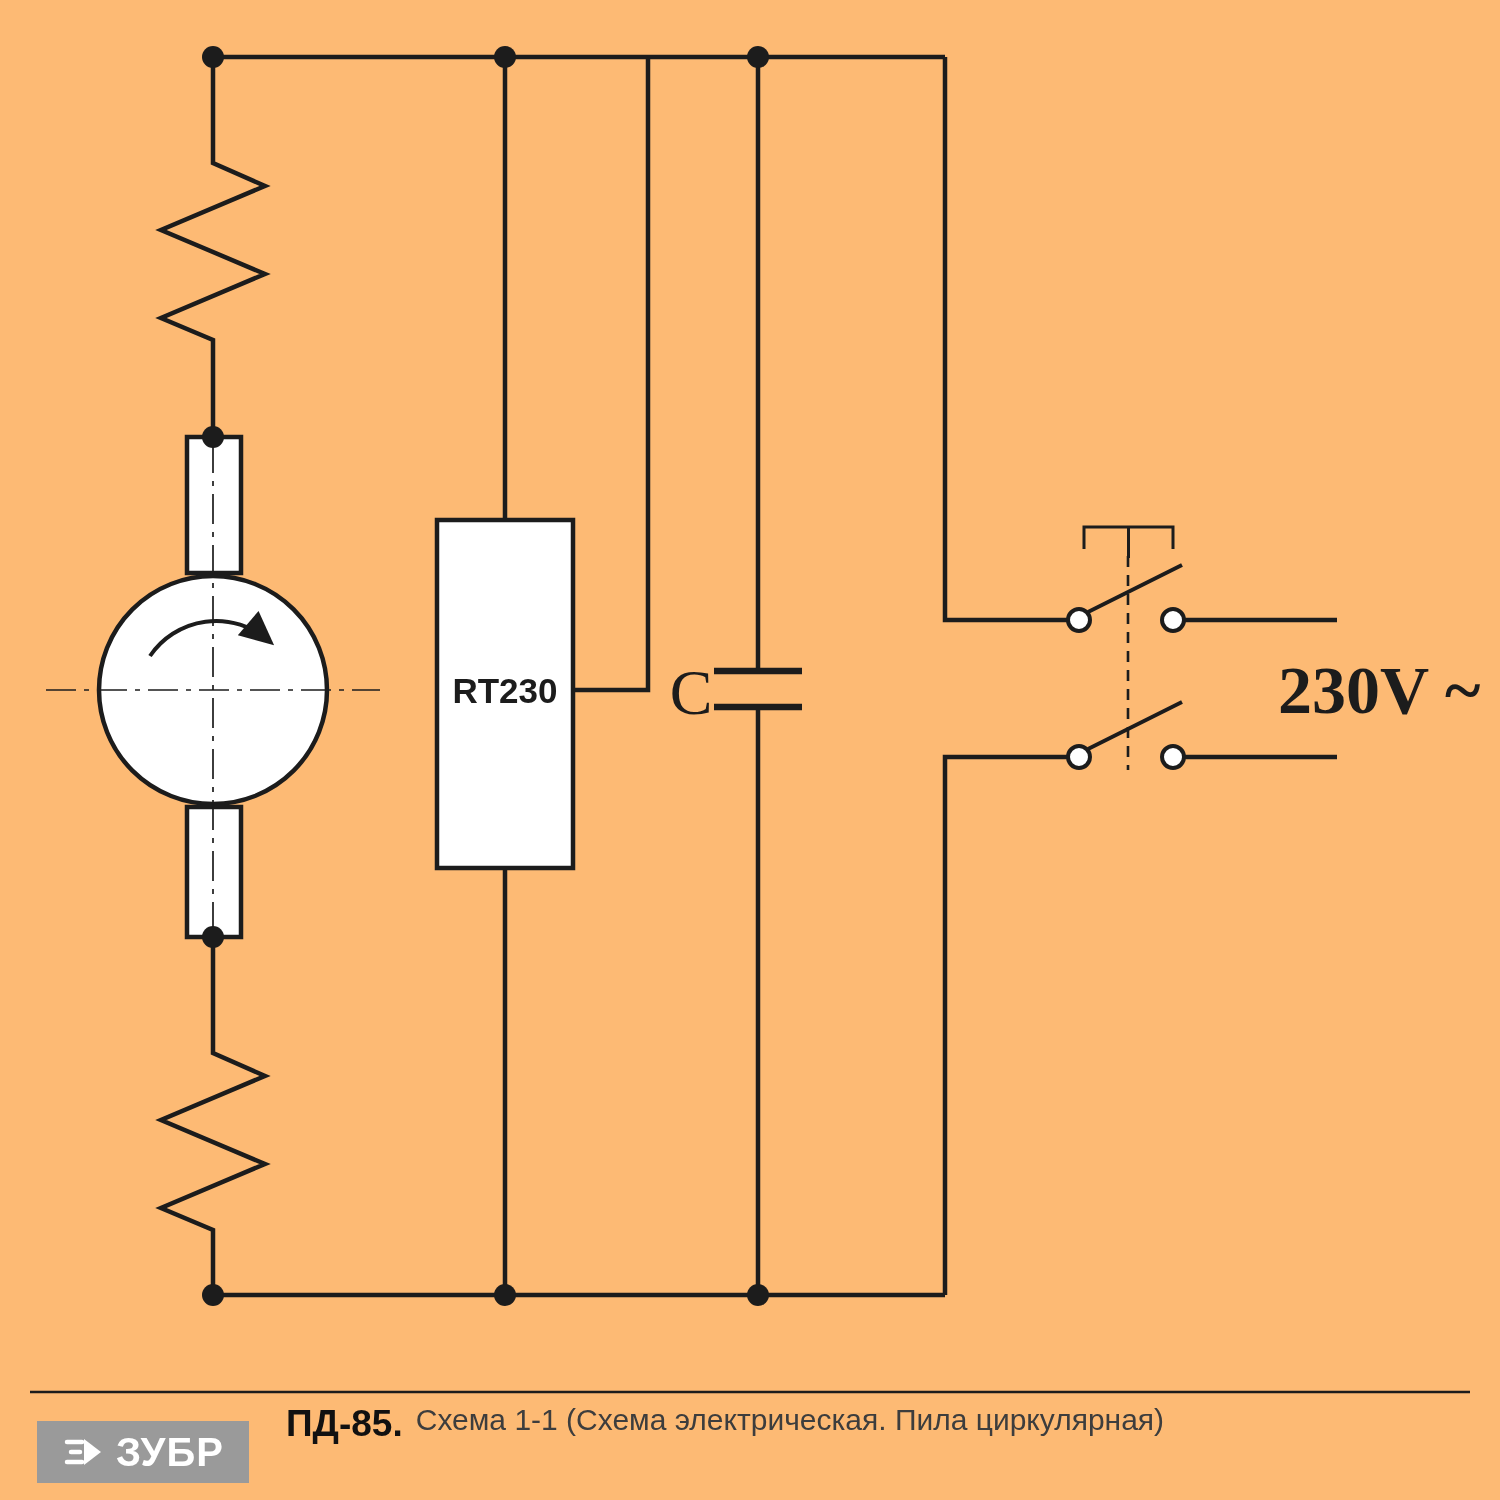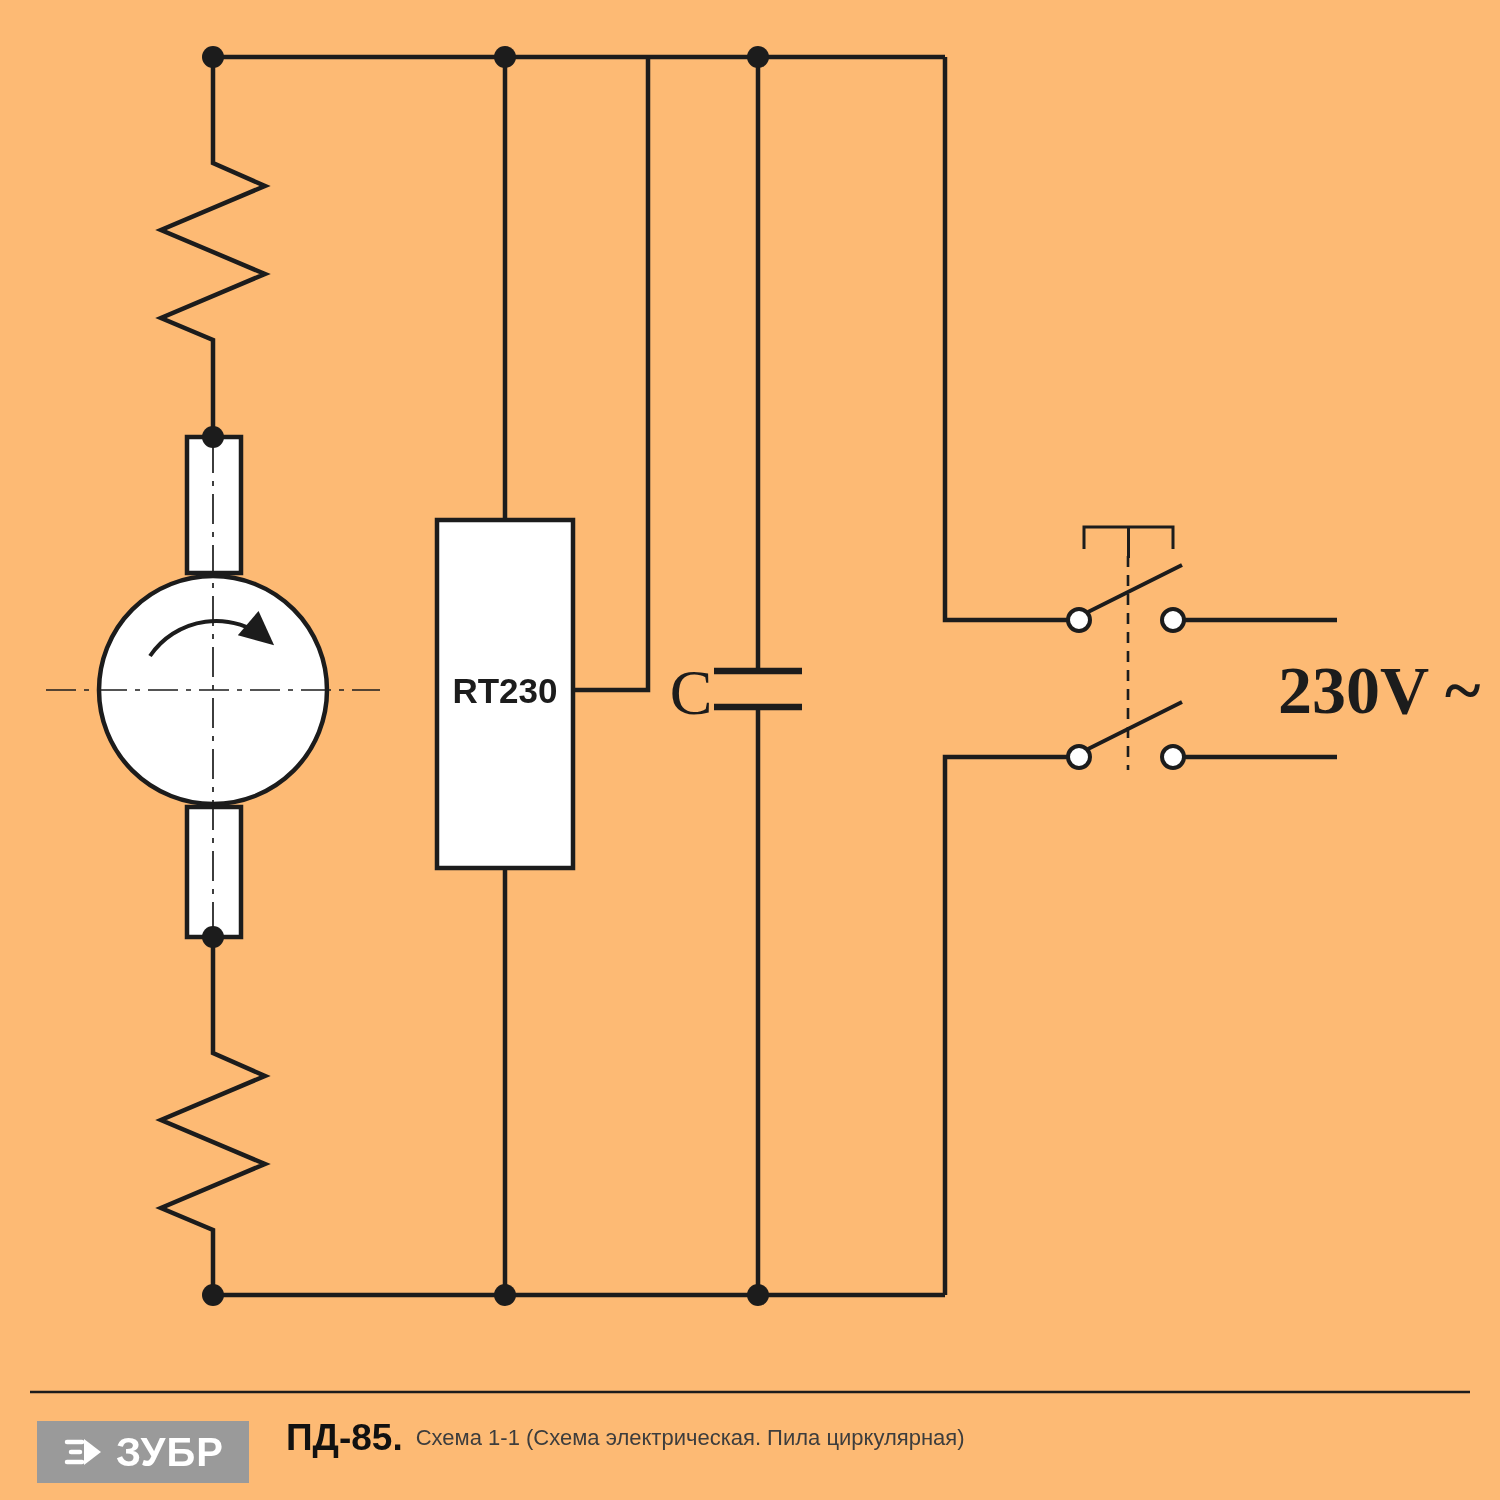--- a/index.html
+++ b/index.html
@@ -43,31 +43,30 @@
     font-size: 40px;
     letter-spacing: 1px;
     line-height: 1;
   }
   .footer-caption {
     position: absolute;
     left: 286px;
     top: 1403px;
     height: 70px;
     display: flex;
-    align-items: center;
     white-space: nowrap;
   }
   .model-text {
     font-weight: bold;
     font-size: 37px;
     color: var(--model-text, #111111);
     margin-right: 13px;
   }
   .caption-text {
-    font-size: 22px;
+    font-size: 30px;
     color: var(--caption-text, #3d3d3d);
   }
 </style>
 </head>
 <body>
 
 <div class="stage">
 
   <svg class="schematic" width="1500" height="1500" viewBox="0 0 1500 1500">
     <defs>

